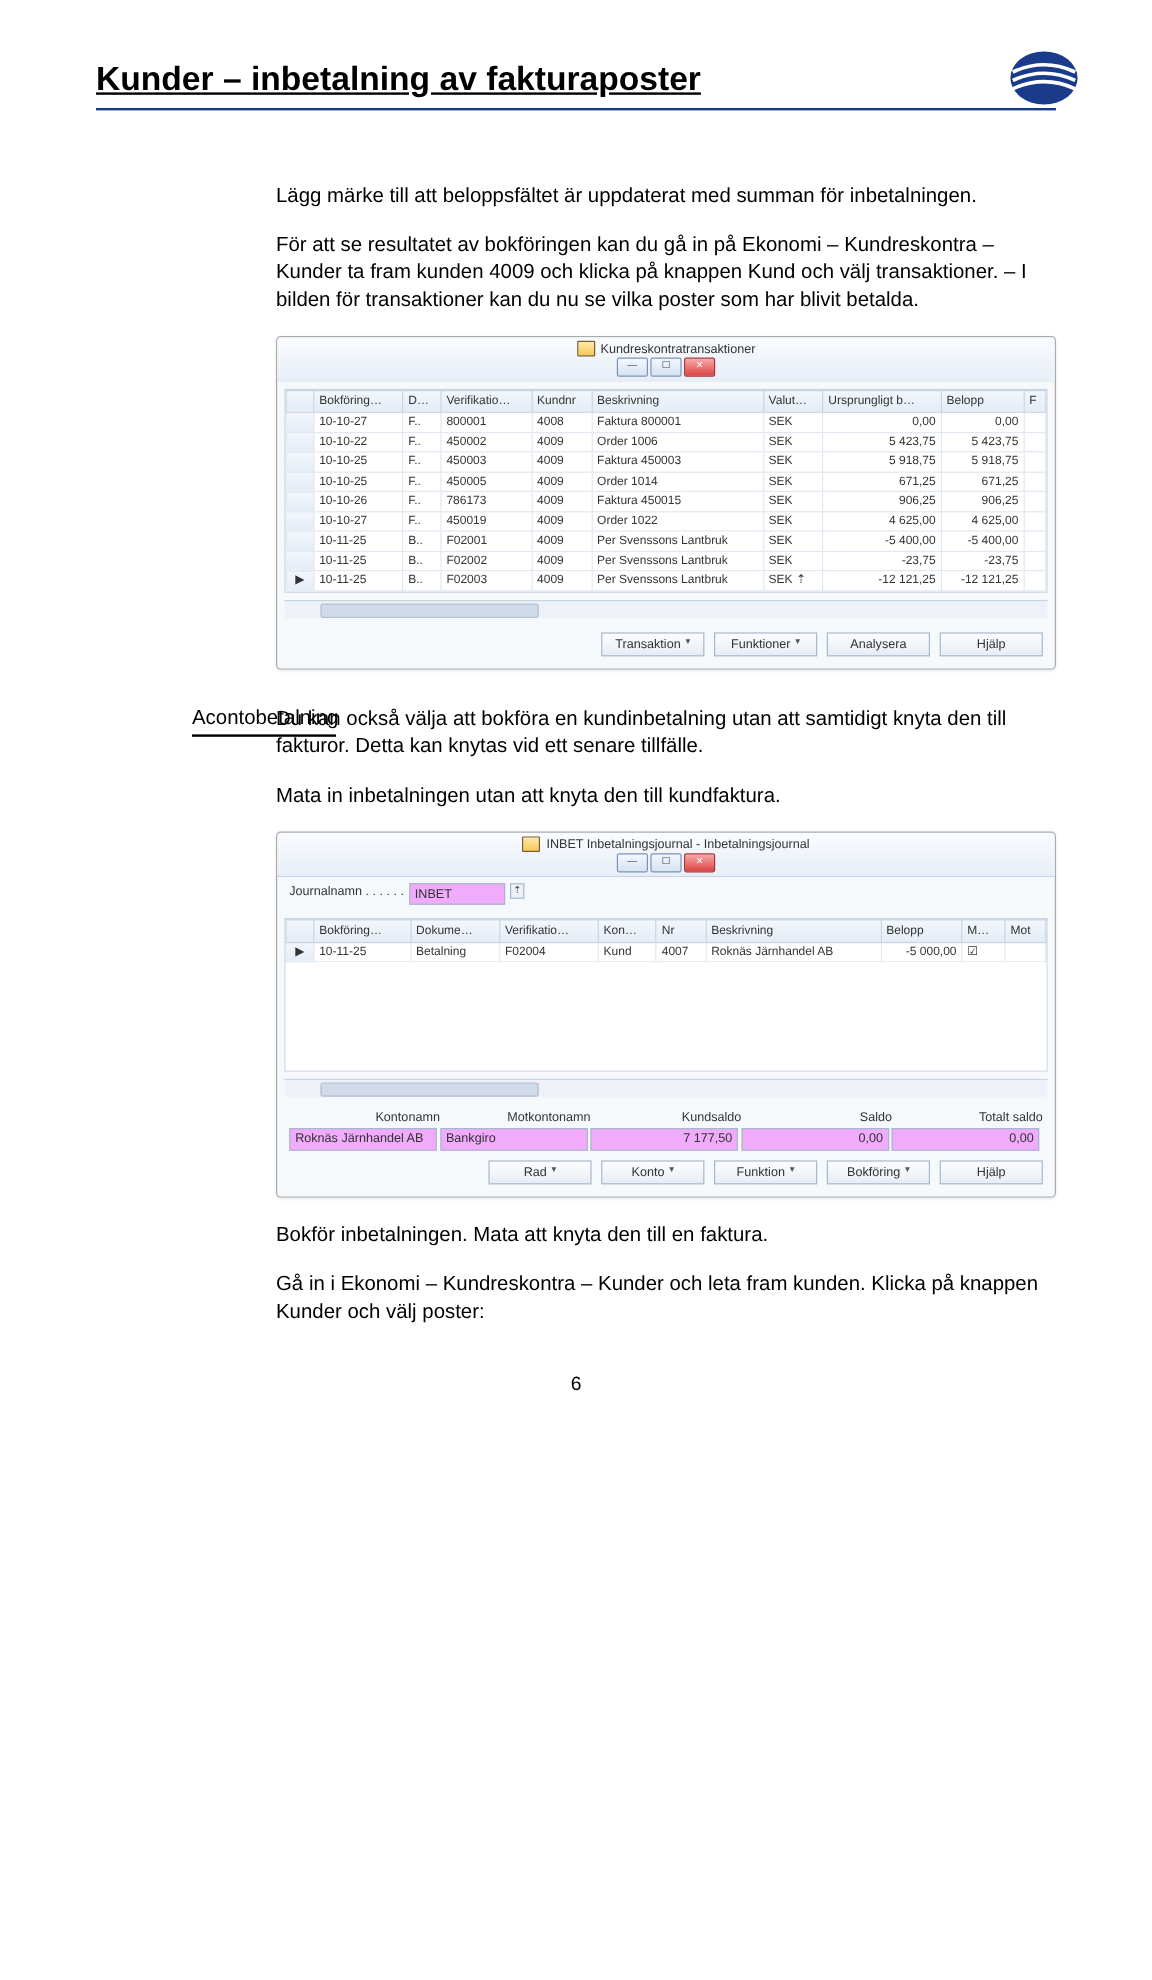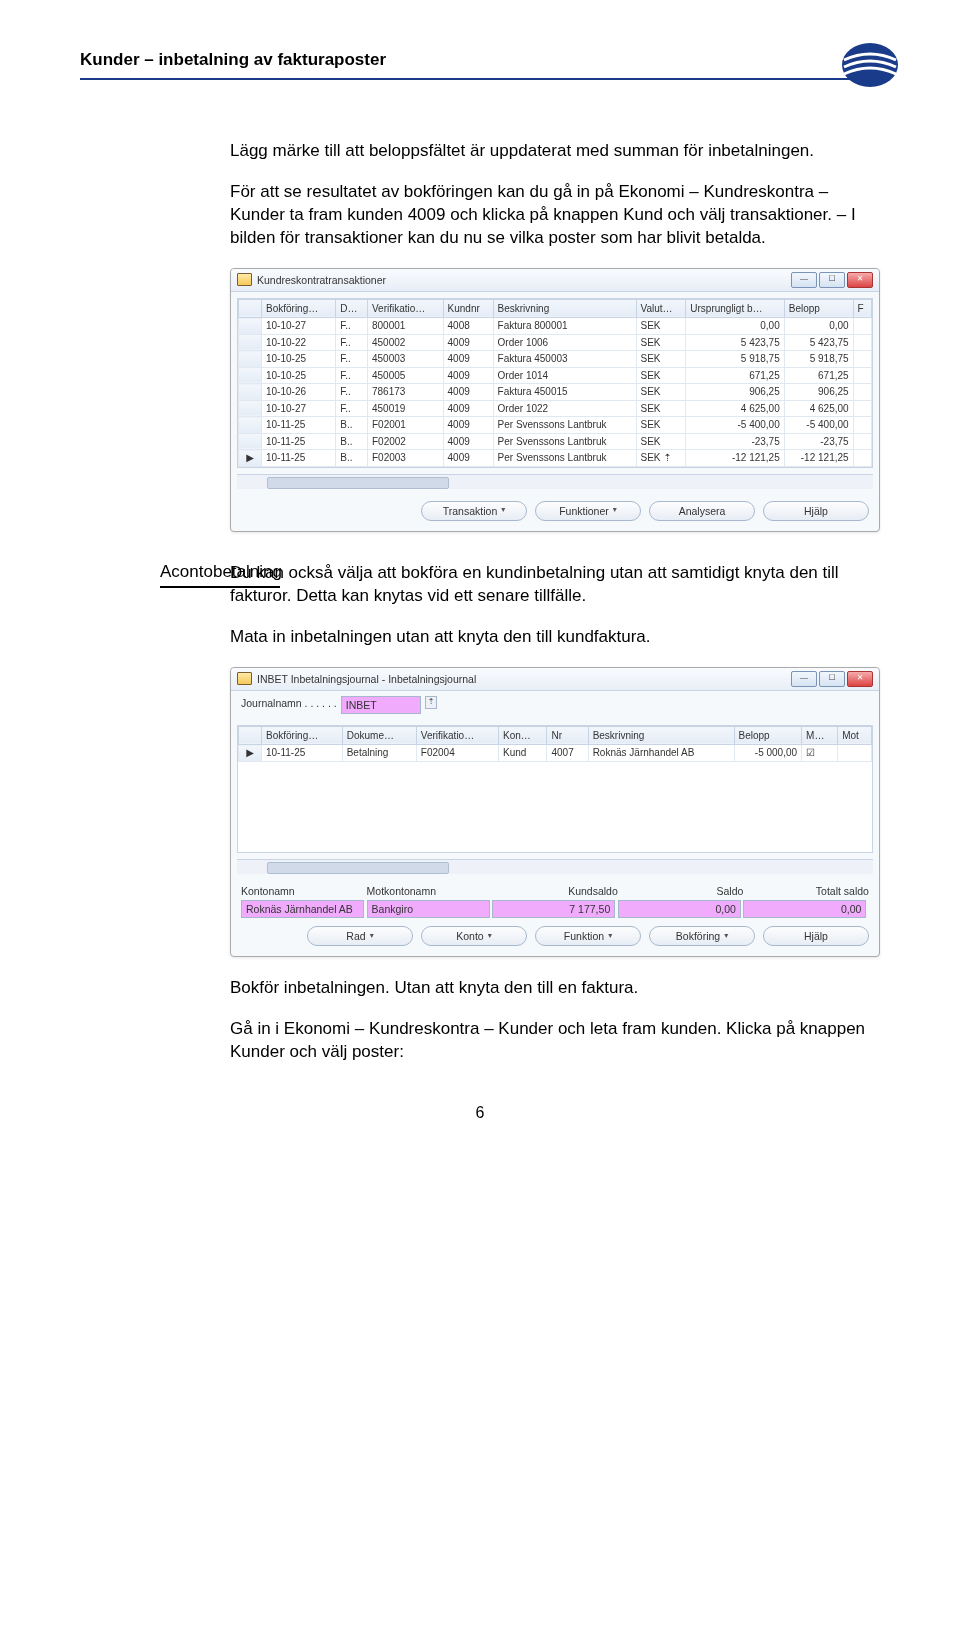--- a/index.html
+++ b/index.html
@@ -16,23 +16,24 @@
   }
   .logo {
     position: absolute;
     top: 40px;
     right: 60px;
     width: 60px;
     height: 50px;
   }
   .logo svg { width: 100%; height: 100%; }
   .header-title {
-    font-size: 17px;
+    font-size: 28px;
     font-weight: bold;
     margin: 0 0 8px 0;
+    text-decoration: underline;
   }
   .header-rule {
     border: none;
     border-top: 2px solid #1a3a8a;
     margin: 0 0 60px 0;
   }
   .body-col {
     margin-left: 150px;
     font-size: 17px;
     line-height: 1.35;
@@ -62,20 +63,21 @@
   }
   .win-titlebar {
     background: linear-gradient(#f9fbfe,#e8eef7);
     border-bottom: 1px solid #c8d4e3;
     padding: 3px 6px;
     display: flex;
     align-items: center;
     justify-content: space-between;
     border-top-left-radius: 4px;
     border-top-right-radius: 4px;
+    flex-direction: column;
   }
   .win-title {
     display: flex;
     align-items: center;
     gap: 5px;
   }
   .win-icon {
     width: 13px; height: 11px;
     border: 1px solid #7a5c2e;
     background: linear-gradient(#ffe9a8,#f5c95a);
@@ -147,27 +149,26 @@
   }
   .btnbar {
     display: flex;
     gap: 8px;
     justify-content: flex-end;
     padding: 6px 10px 10px 10px;
   }
   .btnbar .wbtn, .wbtn {
     background: linear-gradient(#fdfdfe,#e7edf5);
     border: 1px solid #a7b8ce;
-    border-radius: 10px;
-    padding: 2px 20px;
+    border-radius: 0;
+    padding: 2px 10px;
     font-size: 10.5px;
     min-width: 64px;
     text-align: center;
     display: inline-flex;
-    align-items: center;
     justify-content: center;
     gap: 4px;
   }
   .caret {
     font-size: 8px;
     color: #555;
   }
   .formrow {
     padding: 5px 10px;
     font-size: 10.5px;
@@ -191,21 +192,21 @@
   }
   .summary-row {
     display: flex;
     padding: 4px 10px 2px 10px;
     font-size: 10.5px;
     gap: 0;
   }
   .summary-row .col {
     flex: 1;
   }
-  .summary-row .col.lab { color: #333; }
+  .summary-row .col.lab { color: #333; text-align: right; }
   .summary-row .col.val .txtfield { width: 90%; text-align: right; }
   .page-num {
     text-align: center;
     font-size: 16px;
     margin-top: 40px;
   }
 </style>
 </head>
 <body>
 
@@ -488,19 +489,19 @@
           <span class="wbtn">
               <span>Bokföring</span>
               <span class="caret">▾</span>
             </span>
           <span class="wbtn">
               <span>Hjälp</span>
             </span>
         </div>
       </div>
 
-      <p>Bokför inbetalningen. Utan att knyta den till en faktura.</p>
+      <p>Bokför inbetalningen. Mata att knyta den till en faktura.</p>
       <p>Gå in i Ekonomi – Kundreskontra – Kunder och leta fram kunden. Klicka på knappen Kunder och välj poster:</p>
     </div>
   </div>
 
   <div class="page-num">6</div>
 </div>
 
 </body></html>

